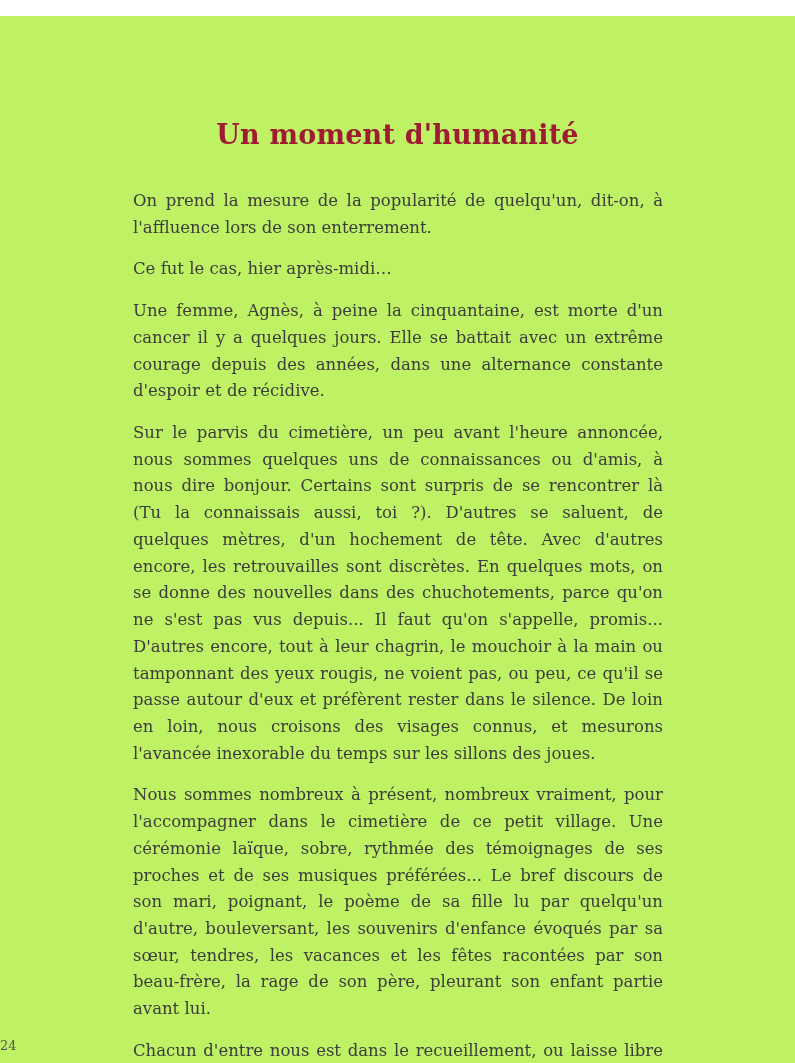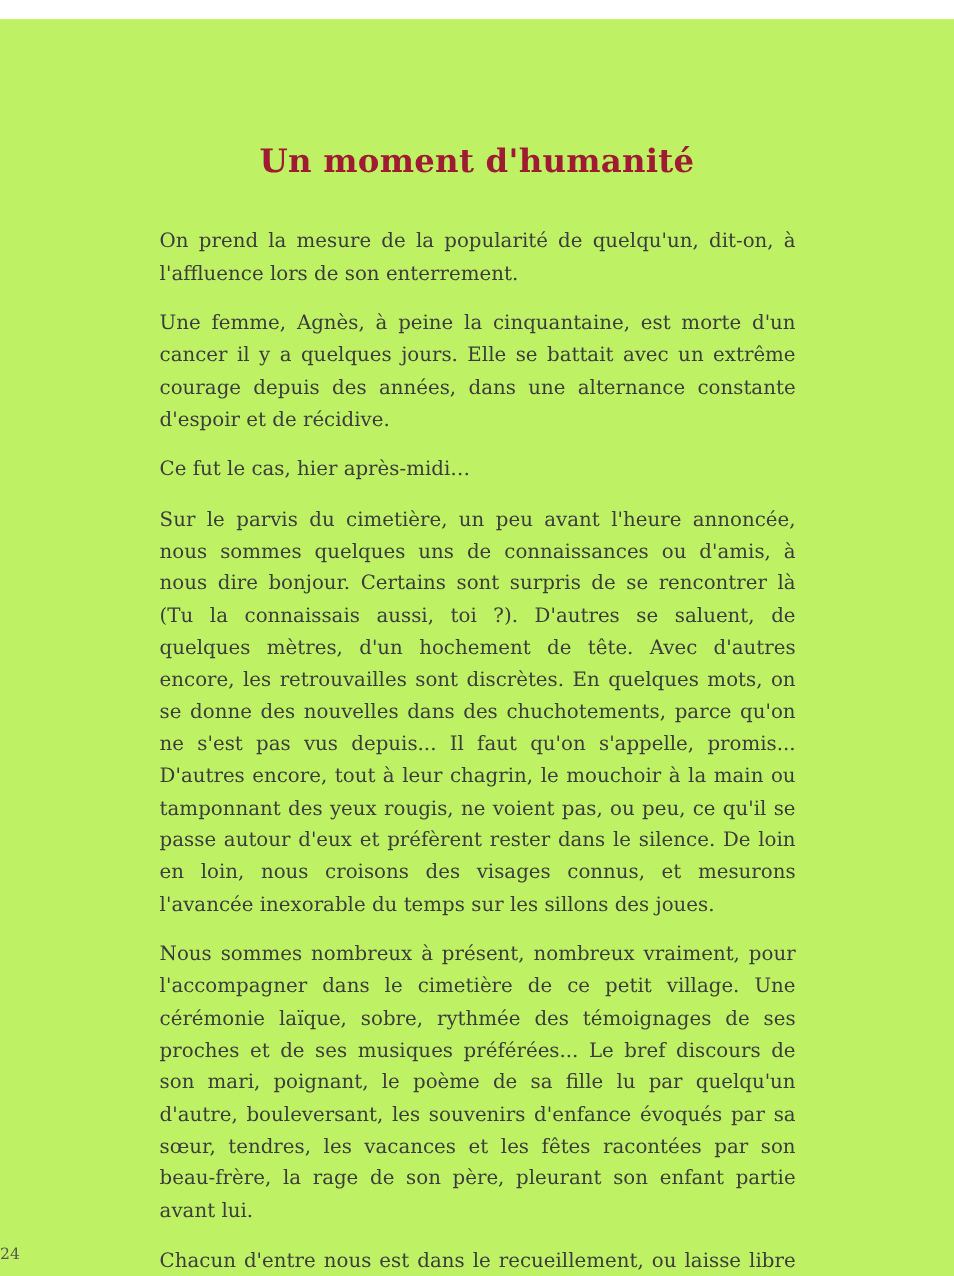--- a/index.html
+++ b/index.html
@@ -48,20 +48,20 @@
     color: #555555;
   }
 </style>
 </head>
 <body>
 
 <div class="page">
   <h1 class="title" style="color: rgb(158, 27, 50);">Un moment d'humanité</h1>
   <div class="body-text" style="color: rgb(60, 60, 60);">
     <p>On prend la mesure de la popularité de quelqu'un, dit-on, à l'affluence lors de son enterrement.</p>
+    <p>Ce fut le cas, hier après-midi…</p>
     <p>Une femme, Agnès, à peine la cinquantaine, est morte d'un cancer il y a quelques jours. Elle se battait avec un extrême courage depuis des années, dans une alternance constante d'espoir et de récidive.</p>
-    <p>Ce fut le cas, hier après-midi…</p>
     <p>Sur le parvis du cimetière, un peu avant l'heure annoncée, nous sommes quelques uns de connaissances ou d'amis, à nous dire bonjour. Certains sont surpris de se rencontrer là (Tu la connaissais aussi, toi ?). D'autres se saluent, de quelques mètres, d'un hochement de tête. Avec d'autres encore, les retrouvailles sont discrètes. En quelques mots, on se donne des nouvelles dans des chuchotements, parce qu'on ne s'est pas vus depuis... Il faut qu'on s'appelle, promis... D'autres encore, tout à leur chagrin, le mouchoir à la main ou tamponnant des yeux rougis, ne voient pas, ou peu, ce qu'il se passe autour d'eux et préfèrent rester dans le silence. De loin en loin, nous croisons des visages connus, et mesurons l'avancée inexorable du temps sur les sillons des joues.</p>
     <p>Nous sommes nombreux à présent, nombreux vraiment, pour l'accompagner dans le cimetière de ce petit village. Une cérémonie laïque, sobre, rythmée des témoignages de ses proches et de ses musiques préférées... Le bref discours de son mari, poignant, le poème de sa fille lu par quelqu'un d'autre, bouleversant, les souvenirs d'enfance évoqués par sa sœur, tendres, les vacances et les fêtes racontées par son beau-frère, la rage de son père, pleurant son enfant partie avant lui.</p>
     <p>Chacun d'entre nous est dans le recueillement, ou laisse libre court aux larmes -ici, on peut- chacun connecté à ses propres souvenirs de chagrins anciens ou récents, ou bien imaginant sa propre mort, ou celle encore à venir de proches.</p>
   </div>
   <div class="page-number">24</div>
 </div>
 
 </body></html>

